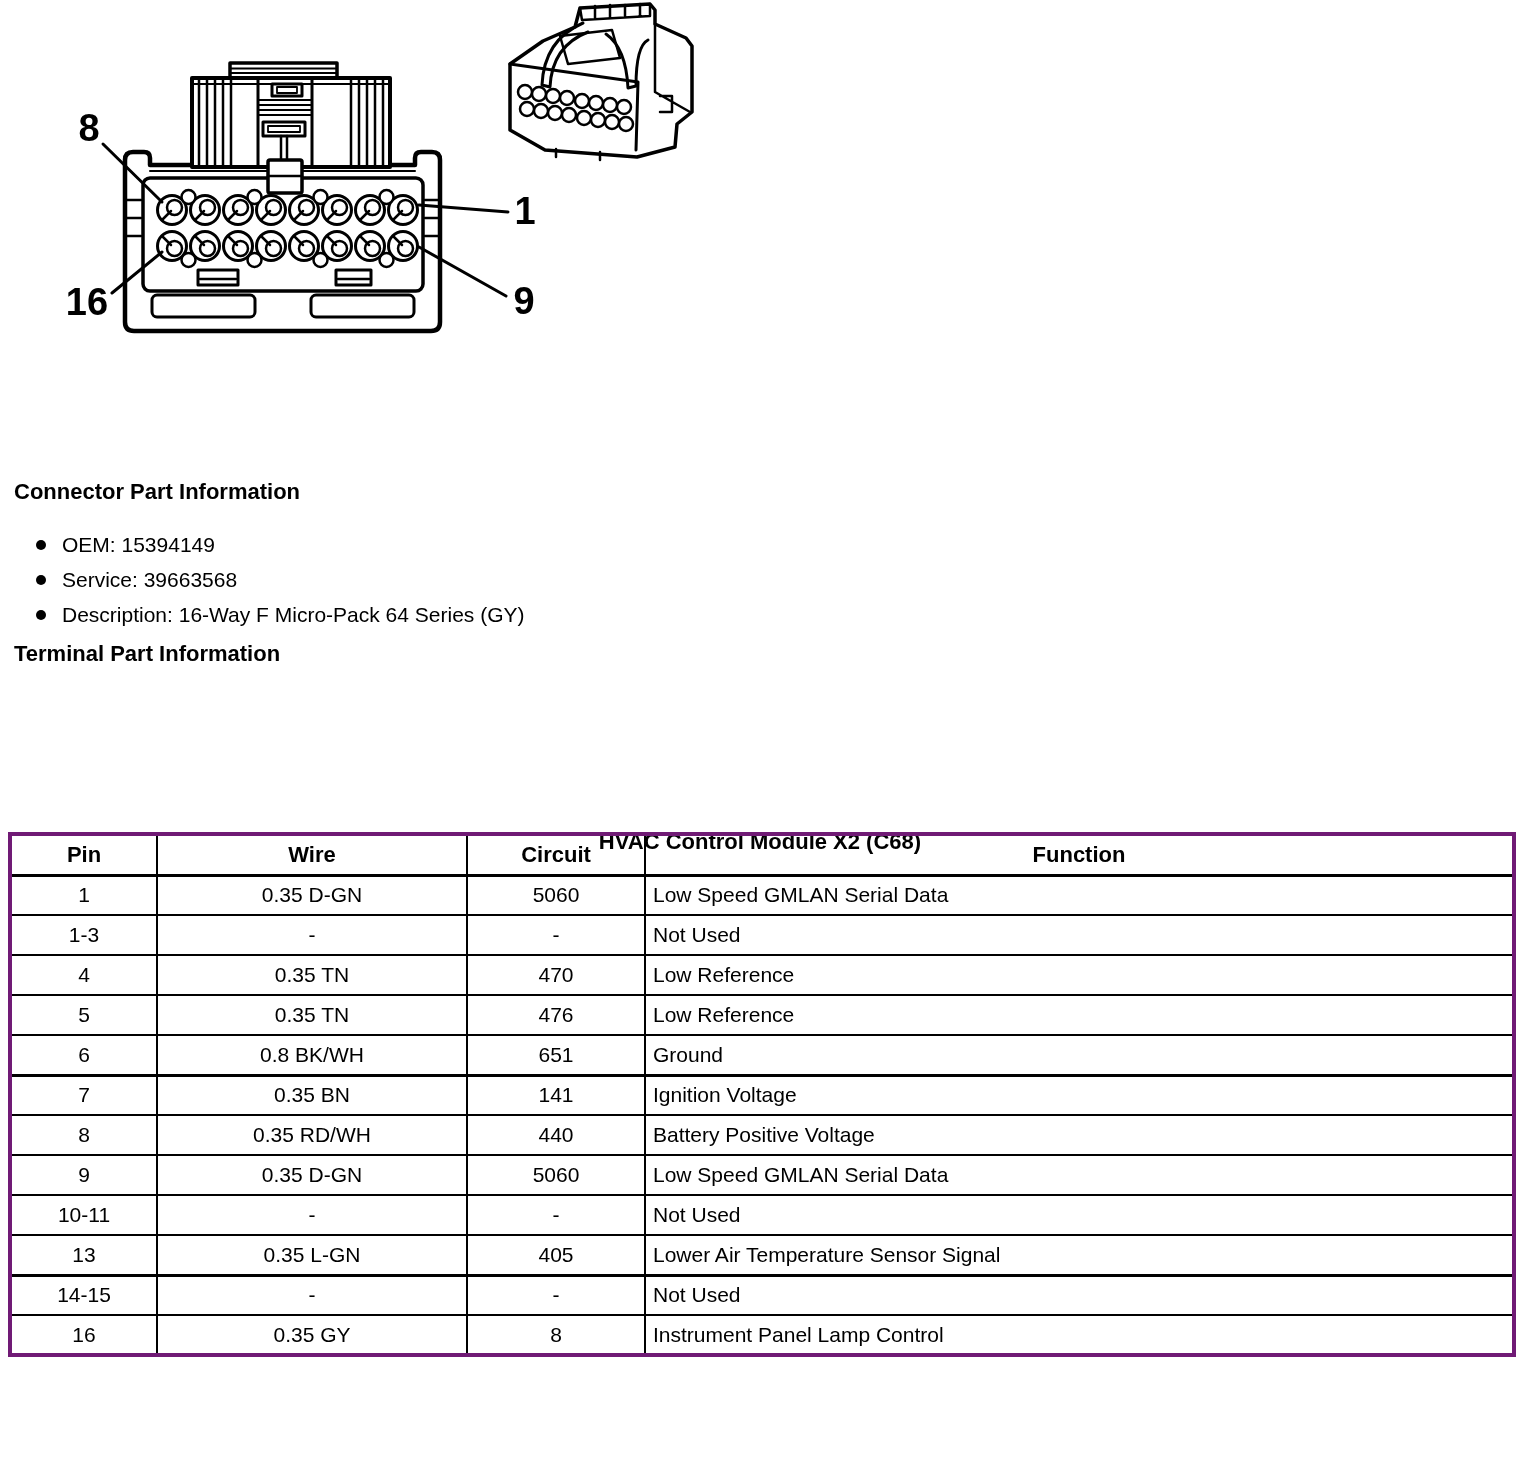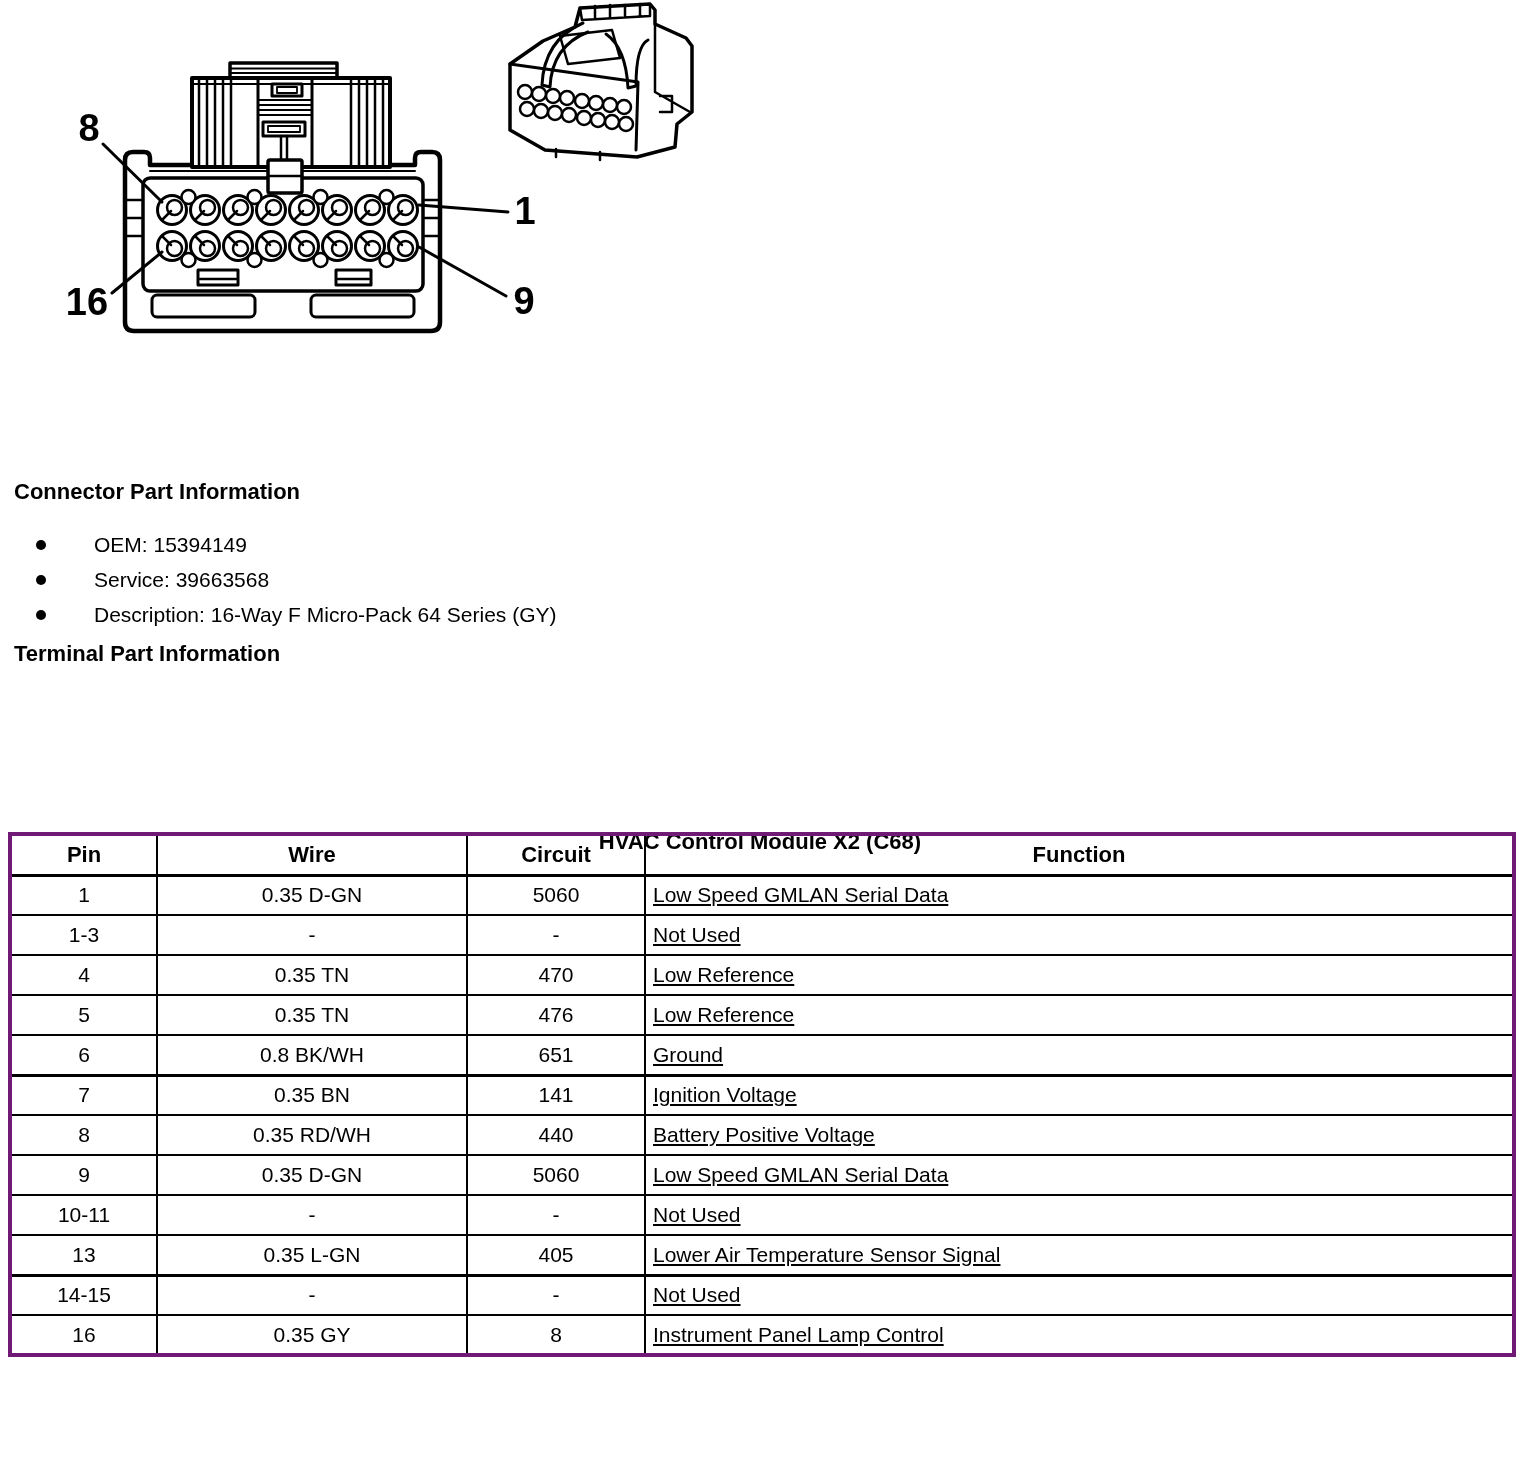--- a/index.html
+++ b/index.html
@@ -5,31 +5,31 @@
   * { box-sizing: border-box; }
   html, body { margin: 0; padding: 0; background: #fff; }
   .page {
     position: relative; width: 1520px; height: 1476px;
     background: #fff; color: #000;
     font-family: "Liberation Sans", sans-serif; overflow: hidden;
   }
   .figure { position: absolute; left: 0; top: 0; width: 760px; height: 432px; }
   .h { position: absolute; margin: 0; font-size: 22px; font-weight: bold; text-align: center; }
   .blist { position: absolute; margin: 0; padding: 0; list-style: none; }
-  .blist li { display: flex; align-items: center; height: 35px; font-size: 21px; gap: 32px; }
+  .blist li { display: flex; align-items: center; height: 35px; font-size: 21px; }
   .dot { width: 10px; height: 10px; border-radius: 50%; background: #000; margin-right: 16px; flex: 0 0 auto; }
   .tbl-title { position: absolute; top: 829px; left: 0; width: 1520px; text-align: center; font-size: 22px; font-weight: bold; }
   table.pinout {
     position: absolute; left: 8px; top: 832px; width: 1504px;
     border-collapse: collapse; table-layout: fixed;
     border: 4px solid #701a75; font-size: 21px;
   }
   .pinout th { font-size: 22px; font-weight: bold; border: 2px solid #000; border-bottom: 3px solid #000; height: 41px; text-align: center; padding: 0; }
   .pinout td { border: 2px solid #000; height: 40px; text-align: center; padding: 0; }
-  .pinout td.fn { text-align: left; padding-left: 7px; text-decoration: underline; }
+  .pinout td.fn { text-align: left; padding-left: 7px; }
   .pinout tr.grp td { border-top: 3px solid #000; }
   svg .pin-label { font-family: "Liberation Sans", sans-serif; font-weight: 700; font-size: 38px; fill: #000; stroke: none; }
 </style>
 </head>
 <body>
 
 <div class="page">
 
   <svg class="figure" viewBox="0 0 760 432" stroke="#000" fill="none" stroke-linejoin="round" stroke-linecap="round">
     <defs>

